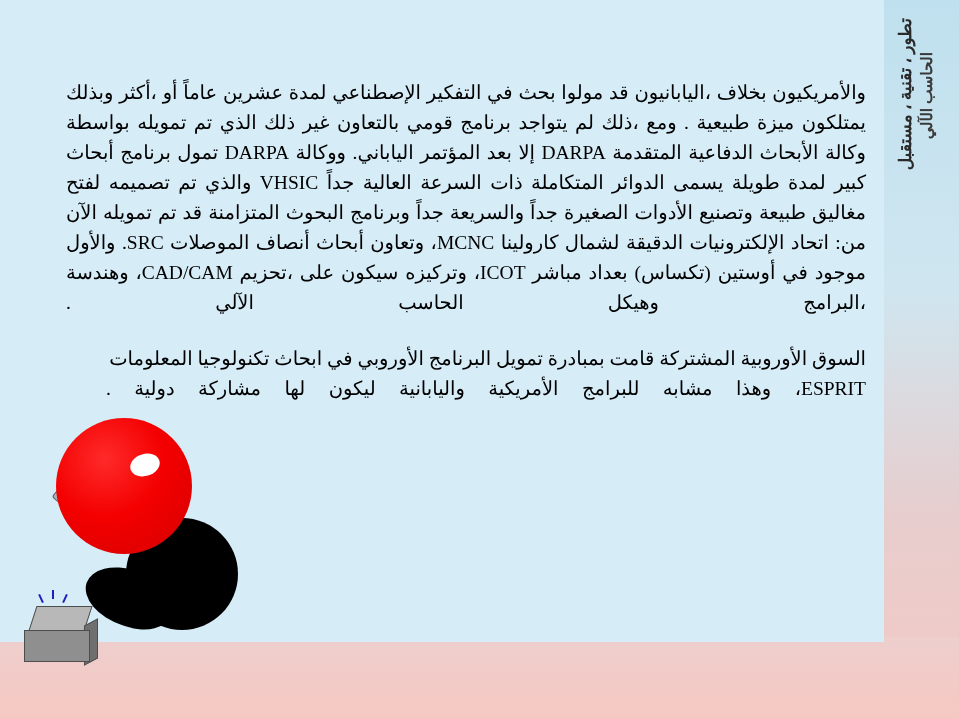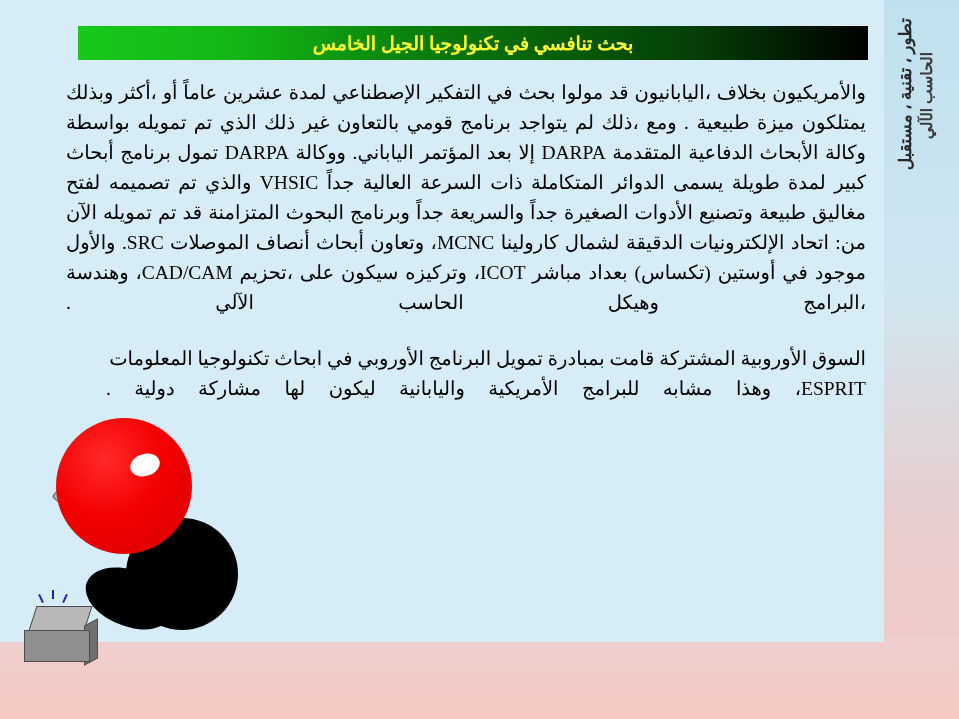--- a/index.html
+++ b/index.html
@@ -240,23 +240,20 @@
 </style>
 </head>
 <body>
 
 <div id="slide">
 
   <div id="right-band"></div>
   <div id="floor"></div>
   <div id="panel"></div>
 
-  <div id="title-bar">
-    <span id="title-text">بحث تنافسي في تكنولوجيا الجيل الخامس</span>
-  </div>
 
   <div id="body-area">
     <p class="para p1">والأمريكيون بخلاف ،اليابانيون قد مولوا بحث في التفكير الإصطناعي لمدة عشرين عاماً أو ،أكثر وبذلك يمتلكون ميزة طبيعية . ومع ،ذلك لم يتواجد برنامج قومي بالتعاون غير ذلك الذي تم تمويله بواسطة وكالة الأبحاث الدفاعية المتقدمة DARPA إلا بعد المؤتمر الياباني. ووكالة DARPA تمول برنامج أبحاث كبير لمدة طويلة يسمى الدوائر المتكاملة ذات السرعة العالية جداً VHSIC والذي تم تصميمه لفتح مغاليق طبيعة وتصنيع الأدوات الصغيرة جداً والسريعة جداً وبرنامج البحوث المتزامنة قد تم تمويله الآن من: اتحاد الإلكترونيات الدقيقة لشمال كارولينا MCNC، وتعاون أبحاث أنصاف الموصلات SRC. والأول موجود في أوستين (تكساس) بعداد مباشر ICOT، وتركيزه سيكون على ،تحزيم CAD/CAM، وهندسة ،البرامج وهيكل الحاسب الآلي .</p>
     <p class="para p2">السوق الأوروبية المشتركة قامت بمبادرة تمويل البرنامج الأوروبي في ابحاث تكنولوجيا المعلومات ESPRIT، وهذا مشابه للبرامج الأمريكية واليابانية ليكون لها مشاركة دولية .</p>
   </div>
 
   <div id="vertical-caption">
     <span class="vtext sub">الحاسب الآلي</span>
     <span class="vtext">تطور ، تقنية ، مستقبل</span>
   </div>

